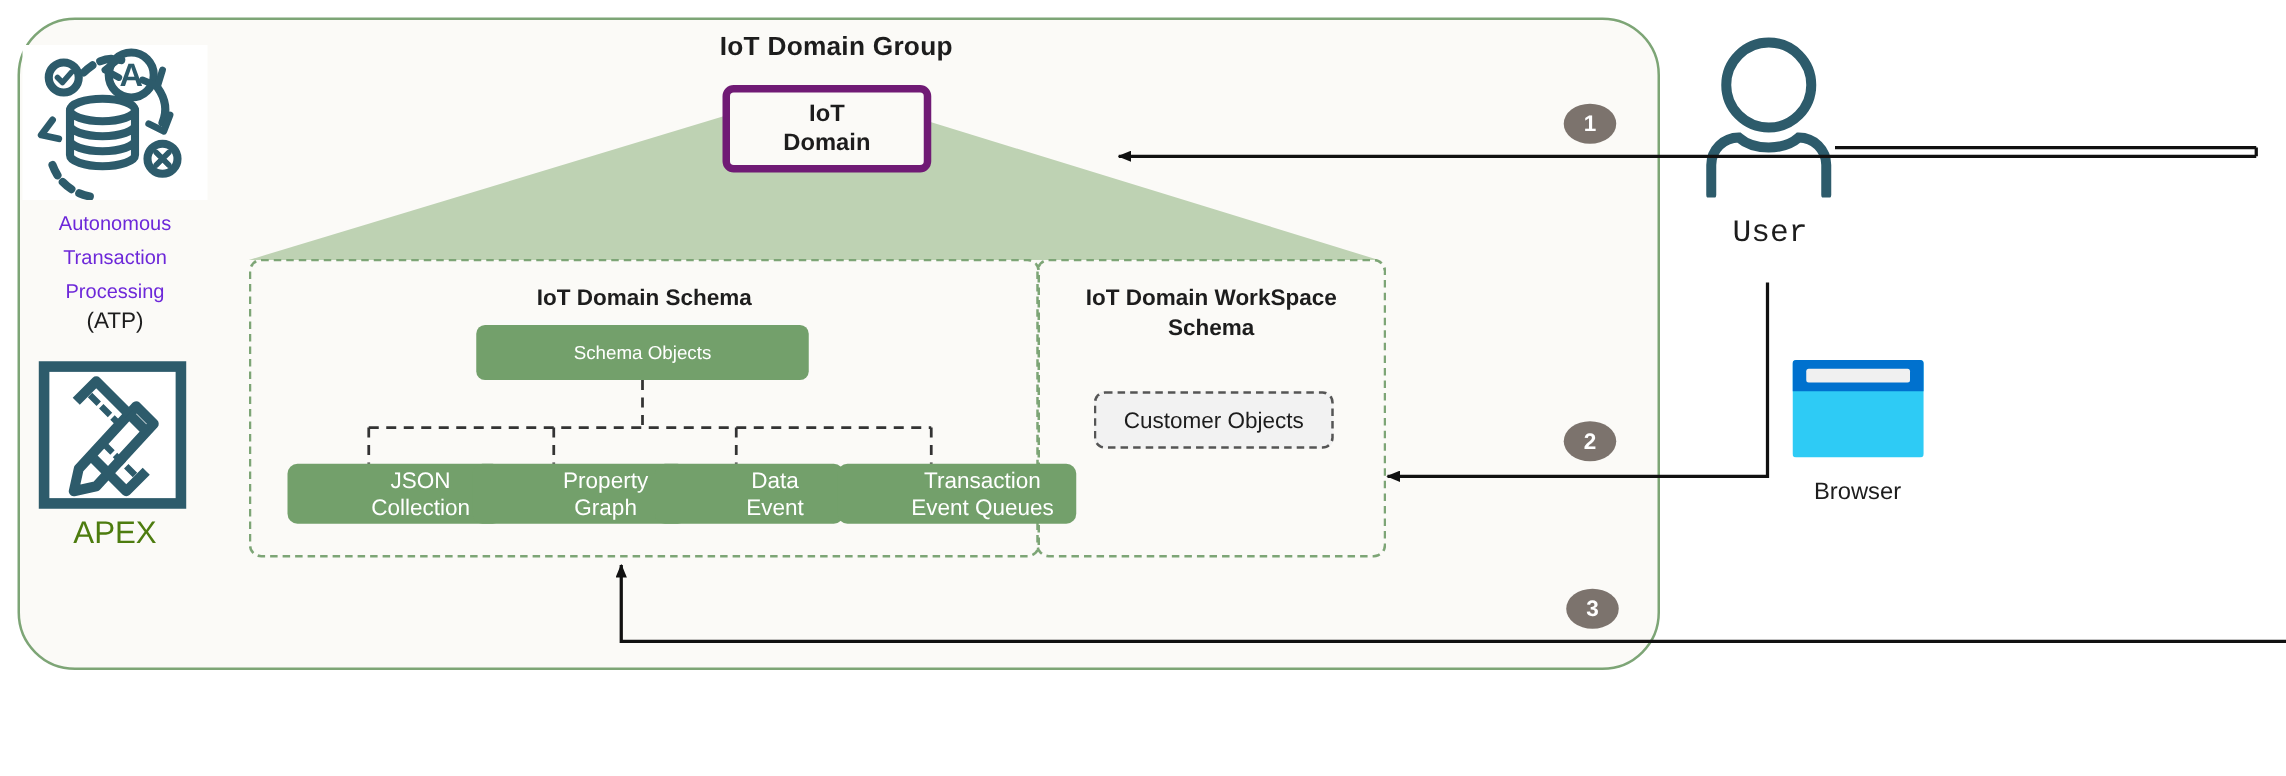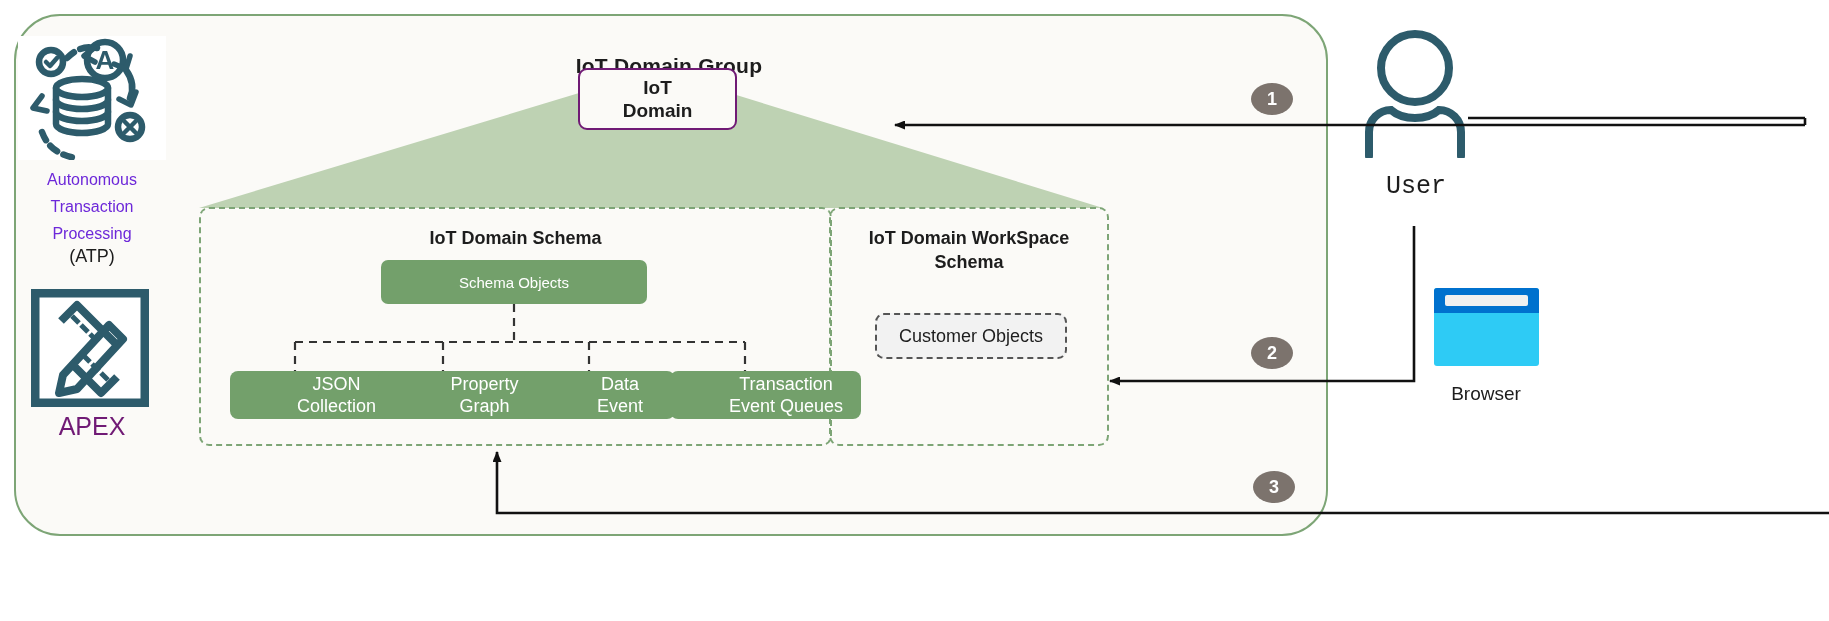--- a/index.html
+++ b/index.html
@@ -9,37 +9,37 @@
   .canvas{position:absolute;left:0;top:0;width:1829px;height:621px;}
   .layer{position:absolute;left:0;top:0;width:1829px;height:621px;pointer-events:none;}
 
   
   .domain-group{
     position:absolute;left:14px;top:14px;width:1310px;height:518px;
     border:2.5px solid #7da576;border-radius:46px;background:#fbfaf7;
   }
   .group-title{
     position:absolute;left:14px;top:26px;width:1310px;text-align:center;
-    font-size:21px;font-weight:bold;letter-spacing:.2px;color:#1d1d1d;margin-top:28px;
+    font-size:21px;font-weight:bold;letter-spacing:.2px;color:#1d1d1d;
   }
 
   
   .atp-icon{position:absolute;left:18px;top:36px;width:148px;height:124px;background:#ffffff;}
   .atp-label{position:absolute;left:6px;top:166px;width:172px;text-align:center;
              font-size:16px;line-height:27px;color:#6d28d9;}
   .atp-abbr{position:absolute;left:6px;top:246px;width:172px;text-align:center;
             font-size:18px;color:#1d1d1d;}
   .apex-icon{position:absolute;left:31px;top:289px;width:118px;height:118px;}
   .apex-label{position:absolute;left:6px;top:412px;width:172px;text-align:center;
-              font-size:25px;color:#701a75;}
+              font-size:25px;color:#4d7c0f;}
 
   
   .iot-domain{
     position:absolute;left:578px;top:68px;width:155px;height:58px;
-    border:2px solid #701a75;border-radius:9px;background:#fbfaf7;
+    border:6px solid #701a75;border-radius:9px;background:#fbfaf7;
     display:flex;align-items:center;justify-content:center;text-align:center;
     font-size:19px;font-weight:bold;line-height:23px;color:#1d1d1d;z-index:4;
   }
 
   
   .schema-panel{
     position:absolute;border:2px dashed #7da576;border-radius:10px;background:transparent;
   }
   .panel-left{left:199px;top:207px;width:629px;height:235px;}
   .panel-right{left:829px;top:207px;width:276px;height:235px;}

